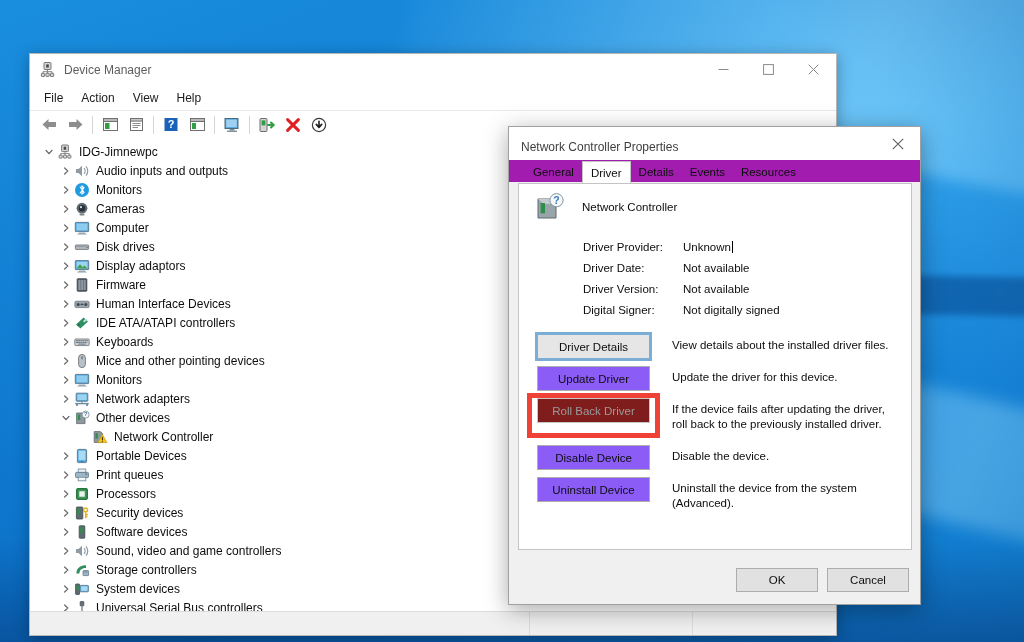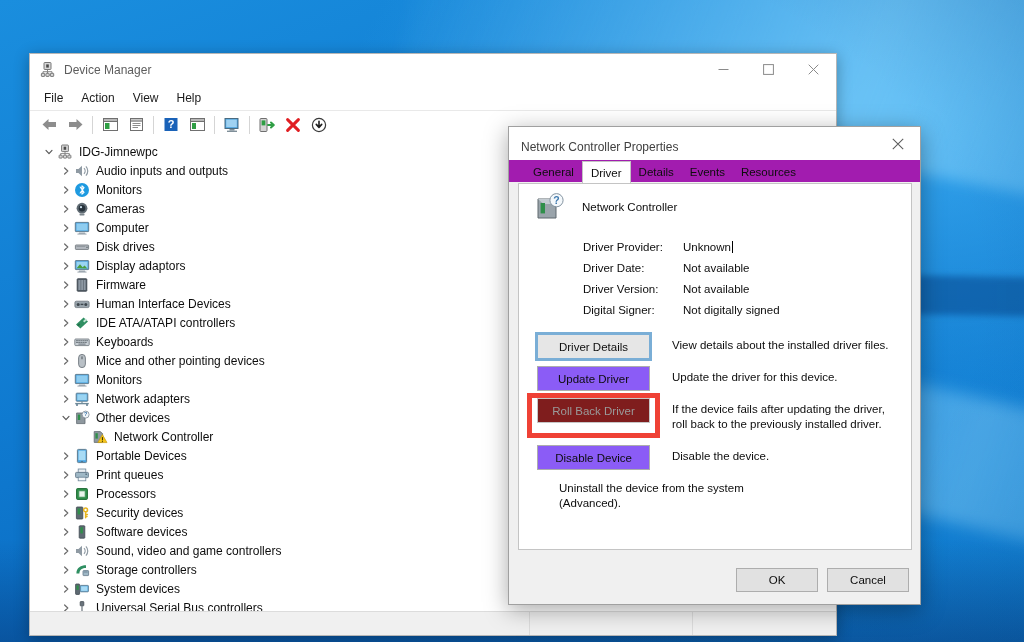--- a/index.html
+++ b/index.html
@@ -1001,20 +1001,21 @@
         <div class="btn disabled">Roll Back Driver</div>
         <div class="action-desc">If the device fails after updating the driver, roll back to the previously installed driver.</div>
       </div>
 
       <div class="action-row">
         <div class="btn">Disable Device</div>
         <div class="action-desc">Disable the device.</div>
       </div>
 
       <div class="action-row">
+        <div class="btn">Uninstall Device</div>
         <div class="action-desc">Uninstall the device from the system (Advanced).</div>
       </div>
 
     </div>
   </div>
 
   <div id="props-footer">
     <div class="footer-btn">OK</div>
     <div class="footer-btn">Cancel</div>
   </div>

